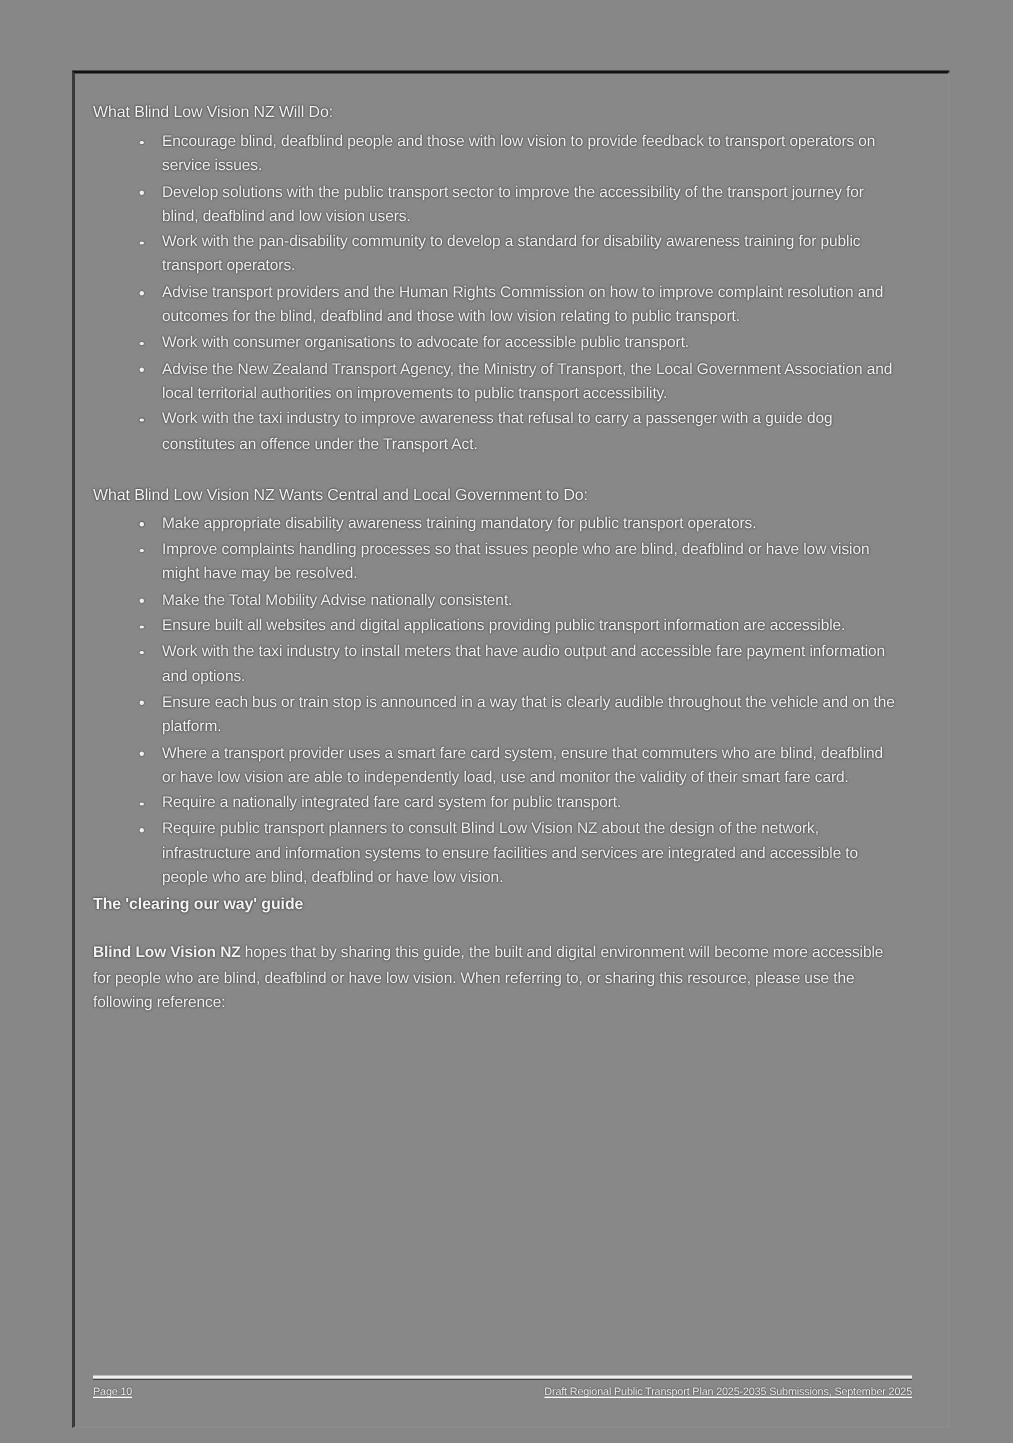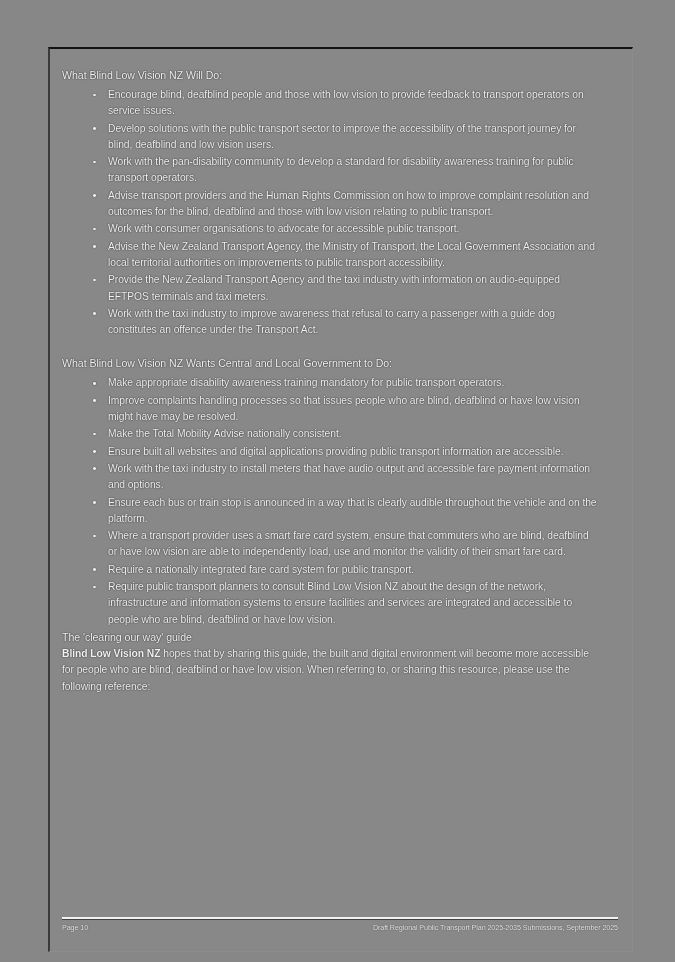--- a/index.html
+++ b/index.html
@@ -51,21 +51,21 @@
   h2.section-heading {
     font-size: 10.6px;
     line-height: 16px;
     font-weight: 400;
     margin: 0 0 4px 0;
     padding: 0;
     color: #f4f4f4;
     letter-spacing: -0.05px;
     text-shadow: 0 0 1px rgba(20,20,20,0.9), 0 0 2px rgba(0,0,0,0.4);
   }
-  h2.section-heading.tight { margin-bottom: 1px; }
+  h2.section-heading.tight { margin-bottom: 17px; font-weight: bold; }
 
   ul.bullets {
     list-style: none;
     margin: 0 0 0 0;
     padding: 0;
   }
   ul.bullets > li {
     position: relative;
     padding-left: 46px;
     margin: 0 0 1px 0;
@@ -100,22 +100,23 @@
     padding: 0 1px;
     text-shadow: 0 0 1px rgba(255,255,255,0.25);
     cursor: pointer;
   }
   .gap-lg { height: 16px; }
 
   
   .footer-block {
     position: absolute;
     left: 12px;
-    right: 14px;
+    right: 24px;
     bottom: 18px;
+    text-decoration: underline;
   }
   .footer-rule {
     height: 0;
     border-top: 2px solid #f0f0f0;
     margin-bottom: 3px;
     box-shadow: 0 1px 0 rgba(20,20,20,0.6);
   }
   .footer-row {
     display: flex;
     justify-content: space-between;
@@ -159,21 +160,20 @@
         <li>
           <span class="bullet-dot"></span>
           <span>Work with consumer organisations to advocate for accessible public transport.</span>
         </li>
         <li>
           <span class="bullet-dot"></span>
           <span>Advise the New Zealand Transport Agency, the Ministry of Transport, the Local Government Association and local territorial authorities on improvements to public transport accessibility.</span>
         </li>
         <li>
           <span class="bullet-dot"></span>
-          <span>Provide the New Zealand Transport Agency and the taxi industry with information on audio-equipped EFTPOS terminals and taxi meters.</span>
         </li>
         <li>
           <span class="bullet-dot"></span>
           <span>Work with the taxi industry to improve awareness that refusal to carry a passenger with a guide dog constitutes an offence under the Transport Act.</span>
         </li>
       </ul>
 
       <div class="gap-lg"></div>
 
       <h2 class="section-heading">What Blind Low Vision NZ Wants Central and Local Government to Do:</h2>

